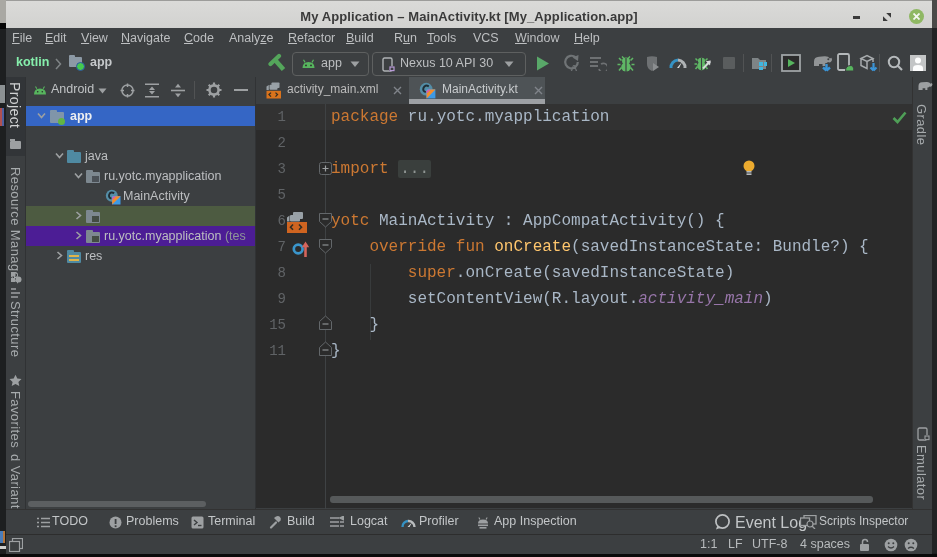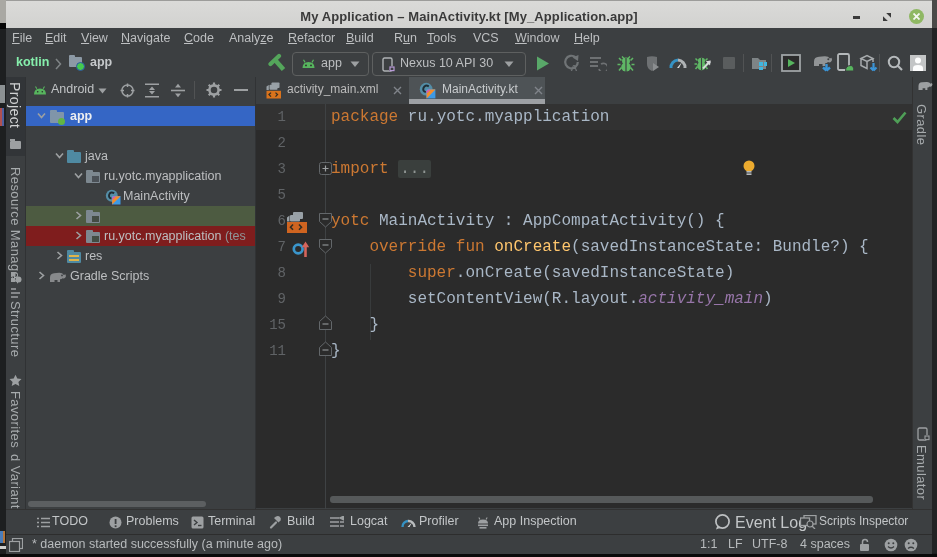--- a/index.html
+++ b/index.html
@@ -337,48 +337,38 @@
       <span class="abs" style="left:98px">MainActivity</span>
     </div>
     <div class="trow" style="top:103px;background:#4d5b41">
       <svg class="chev" style="left:48px">
           <path d="M3.5 2 L7.5 5.5 L3.5 9"></path>
         </svg>
       <div class="abs" style="left:61px;top:6px;width:14px;height:11px;background:#7d8890;border-radius:1px"></div>
       <div class="abs" style="left:61px;top:4px;width:7px;height:3px;background:#7d8890;border-radius:1px"></div>
       <div class="abs" style="left:67px;top:10px;width:7px;height:6px;background:#434c43"></div>
     </div>
-    <div class="trow" style="top:123px;background:#7f1d1d">
+    <div class="trow" style="top:123px;background:#4c1d95">
       <svg class="chev" style="left:48px">
           <path d="M3.5 2 L7.5 5.5 L3.5 9"></path>
         </svg>
       <div class="abs" style="left:61px;top:6px;width:14px;height:11px;background:#7d8890;border-radius:1px"></div>
       <div class="abs" style="left:61px;top:4px;width:7px;height:3px;background:#7d8890;border-radius:1px"></div>
       <div class="abs" style="left:67px;top:10px;width:7px;height:6px;background:#434c43"></div>
       <span class="abs" style="left:79px">ru.yotc.myapplication <span style="color:#8f9698">(tes</span></span>
     </div>
     <div class="trow" style="top:143px">
       <svg class="chev" style="left:29px">
           <path d="M3.5 2 L7.5 5.5 L3.5 9"></path>
         </svg>
       <div class="abs" style="left:42px;top:6px;width:14px;height:11px;background:#4f8aa2;border-radius:1px"></div>
       <div class="abs" style="left:42px;top:4px;width:7px;height:3px;background:#4f8aa2;border-radius:1px"></div>
       <div class="abs" style="left:44px;top:9px;width:10px;height:2px;background:#dfb44a"></div>
       <div class="abs" style="left:44px;top:13px;width:10px;height:2px;background:#dfb44a"></div>
       <span class="abs" style="left:60px">res</span>
-    </div>
-    <div class="trow" style="top:163px">
-      <svg class="chev" style="left:11px">
-          <path d="M3.5 2 L7.5 5.5 L3.5 9"></path>
-        </svg>
-      <svg class="abs" style="left:23px;top:4px" width="19" height="14">
-          <path d="M2 12 V7.5 Q2 3.5 6 3.2 L11 2.8 Q14.5 2.6 15.8 5 L17.5 4.2 Q18.6 6.2 17.2 7.8 Q16 9 14.4 8.2 Q13.6 9.6 12 9.2 V12 H9.5 V10 H6.5 V12 Z" fill="#87898b"></path>
-          <circle cx="14" cy="5.4" r="0.9" fill="#3c3f41"></circle>
-        </svg>
-      <span class="abs" style="left:45px">Gradle Scripts</span>
     </div>
     <div class="abs" style="left:3px;top:398px;width:178px;height:6px;background:#5c5f61;border-radius:3px"></div>
   </div>
   <div class="abs vr" style="left:249px;top:49px;height:432px;background:#313335;"></div>
   <div class="abs" style="left:19px;top:49px;width:1px;height:432px;background:#303234;"></div>
   <div id="editor" class="abs">
     <div class="abs" style="left:0;top:0;width:656px;height:26px;background:#323232"></div>
     <div class="abs" style="left:69px;top:0;width:1px;height:405px;background:#3f4244"></div>
         <div class="abs" style="left:114px;top:160px;width:1px;height:76px;background:#383b3c"></div>
     <div class="ln" style="top:0px">1</div>
@@ -510,21 +500,20 @@
         <circle cx="10" cy="9" r="3" fill="#3c3f41" stroke="#9da0a2" stroke-width="1.2"></circle>
         <path d="M12.2 11.2 L15 14" stroke="#9da0a2" stroke-width="1.3"></path>
       </svg>
     <span class="bitem" style="left:813px;font-size:12px">Scripts Inspector</span>
   </div>
   <div id="statusbar" class="abs">
     <svg class="abs" style="left:3px;top:3px" width="14" height="14">
         <rect x="3.5" y="0.5" width="10" height="10" fill="none" stroke="#9da0a2" stroke-width="1.2"></rect>
         <rect x="0.5" y="3.5" width="10" height="10" fill="#3c3f41" stroke="#9da0a2" stroke-width="1.2"></rect>
       </svg>
-    <span class="sitem" style="left:26px">* daemon started successfully (a minute ago)</span>
     <span class="sitem" style="left:694px">1:1</span>
     <span class="sitem" style="left:722px">LF</span>
     <span class="sitem" style="left:746px">UTF-8</span>
     <span class="sitem" style="left:794px">4 spaces</span>
     <svg class="abs" style="left:852px;top:3px" width="13" height="14">
         <rect x="2" y="6" width="9" height="7" rx="1" fill="#9da0a2"></rect>
         <path d="M4.5 6 V4 Q4.5 1.5 7 1.5 Q9.5 1.5 9.5 4" fill="none" stroke="#9da0a2" stroke-width="1.5"></path>
       </svg>
     <svg class="abs" style="left:878px;top:3px" width="14" height="14">
         <circle cx="7" cy="7" r="6.3" fill="#9da0a2"></circle>

